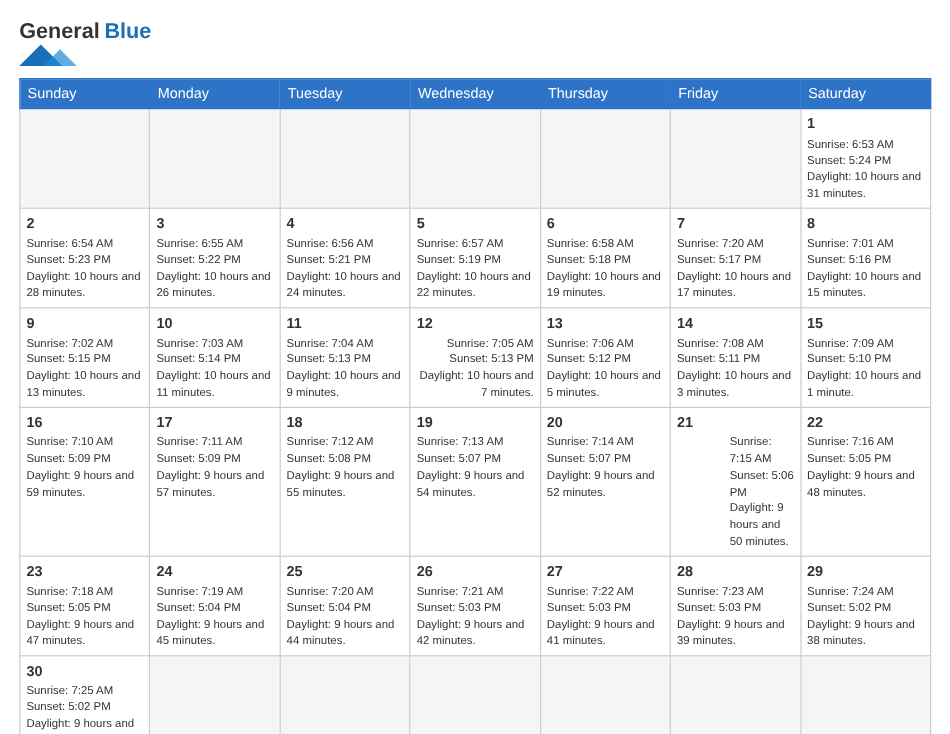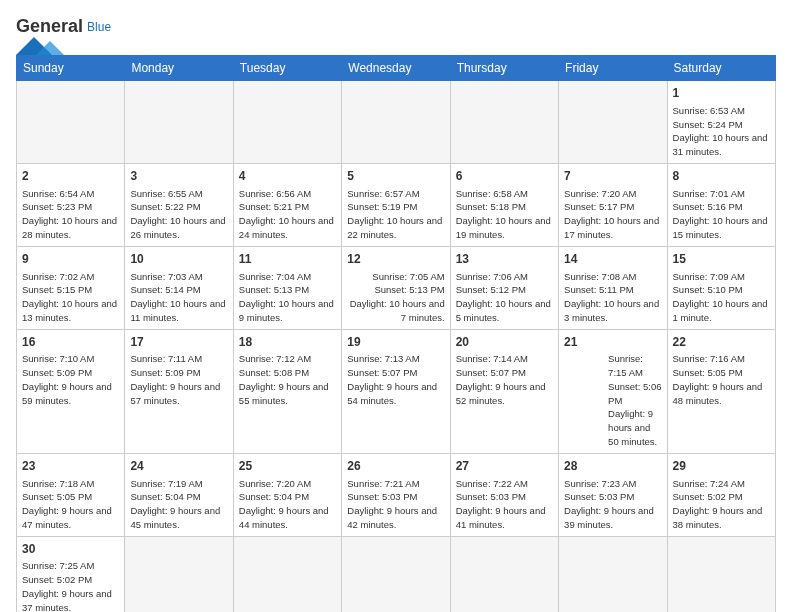--- a/index.html
+++ b/index.html
@@ -6,20 +6,21 @@
     body {
       font-family: Arial, sans-serif;
       background: #fff;
       width: 792px;
       min-height: 612px;
       padding: 16px;
     }
     .header-area {
       display: flex;
       align-items: flex-start;
+      margin-bottom: 10px;
     }
     .logo {
       display: flex;
       flex-direction: column;
       align-items: flex-start;
     }
     .title-area {
       text-align: right;
     }
     .month-title {
@@ -73,21 +74,21 @@
       border-bottom: 1px solid #ccc;
     }
   </style>
 </head>
 <body>
 
 <div class="header-area">
   <div class="logo">
     <div style="display:flex;align-items:center;gap:4px;">
       <span style="font-size:18px;font-weight:bold;color:#333;">General</span>
-      <span style="font-size:12px;font-weight:normal;color:#1a6fba;">Blue</span>
+      <span style="font-size:18px;font-weight:bold;color:#1a6fba;">Blue</span>
     </div>
     <svg width="50" height="18" viewBox="0 0 50 18">
       <polygon points="0,18 18,0 36,18" fill="#1a6fba"></polygon>
       <polygon points="20,18 34,4 48,18" fill="#1a8cd8" opacity="0.7"></polygon>
     </svg>
   </div>
   <div class="title-area">
   </div>
 </div>
 

